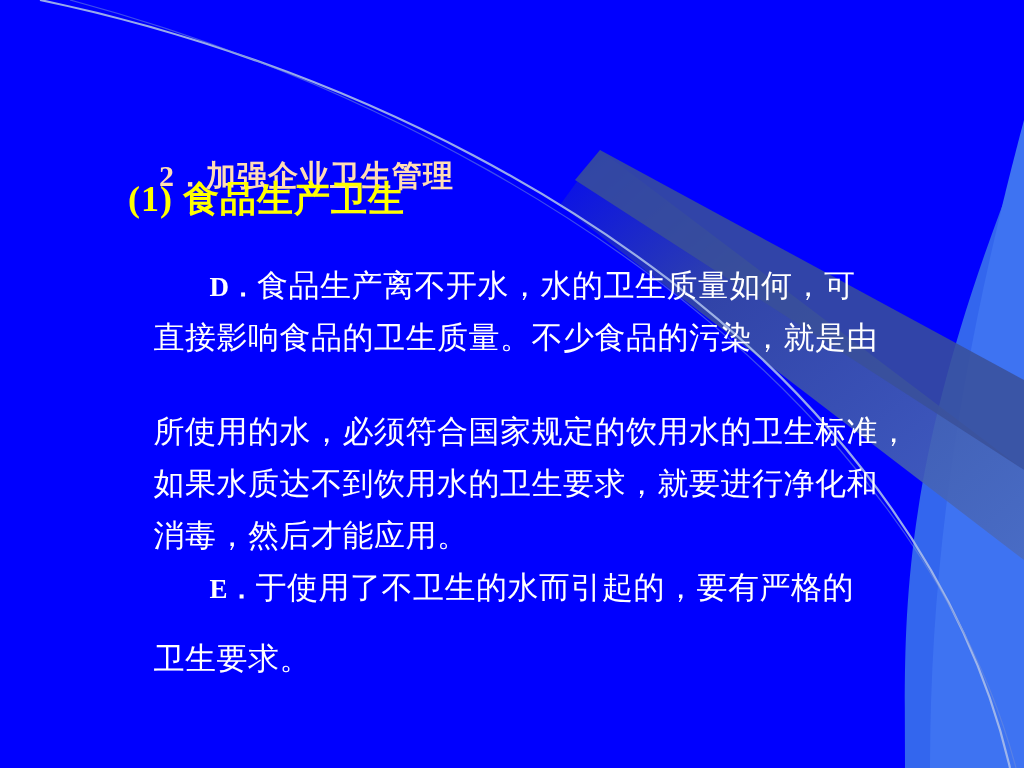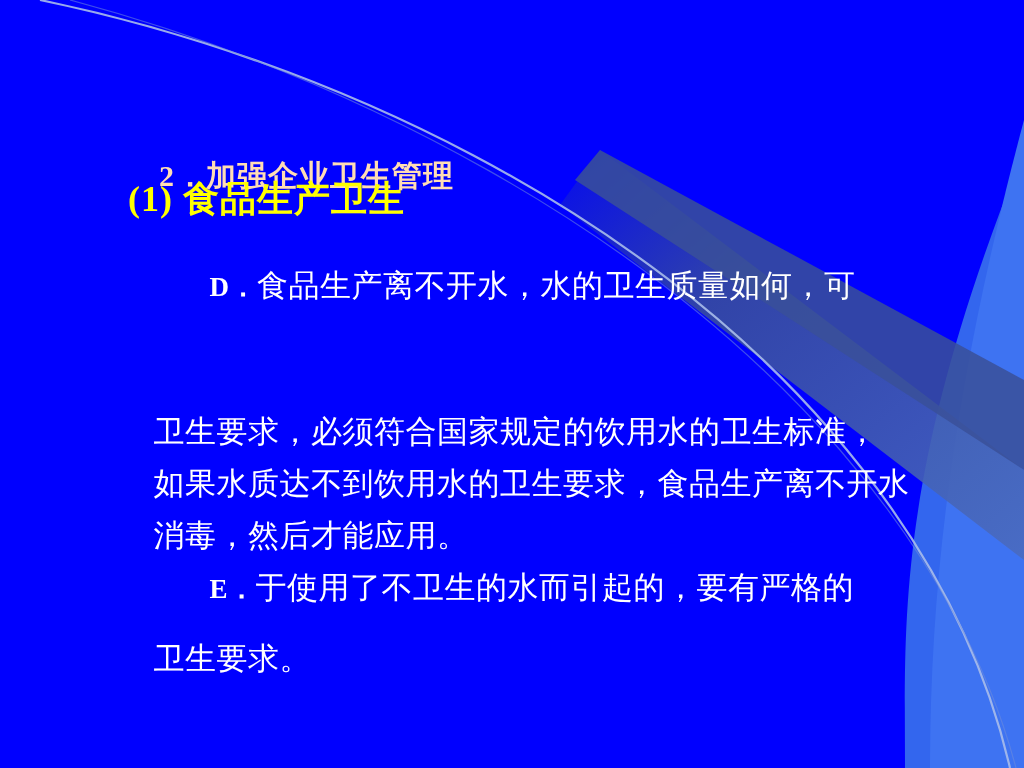--- a/index.html
+++ b/index.html
@@ -118,28 +118,31 @@
     <div class="line title-line">
       <span class="num">2．</span><span>加强企业卫生管理</span>
     </div>
 
     <div class="line subtitle-line">(1) 食品生产卫生</div>
 
     <div class="line body-line l0" style="padding-left: 56px;">
       <span class="lead">D．</span><span>食品生产离不开水，水的卫生质量如何，可</span>
     </div>
 
+    <div class="line body-line l1">
+      <span>直接影响食品的卫生质量。不少食品的污染，就是由</span>
+    </div>
 
 
     <div class="line body-line l3">
-      <span>卫生要求，必须符合国家规定的饮用水的卫生标准，</span>
+      <span>所使用的水，必须符合国家规定的饮用水的卫生标准，</span>
     </div>
 
     <div class="line body-line l4">
-      <span>如果水质达不到饮用水的卫生要求，食品生产离不开水</span>
+      <span>如果水质达不到饮用水的卫生要求，就要进行净化和</span>
     </div>
 
     <div class="line body-line l5">
       <span>消毒，然后才能应用。</span>
     </div>
 
     <div class="line body-line l6" style="padding-left: 56px;">
       <span class="lead">E．</span><span>于使用了不卫生的水而引起的，要有严格的</span>
     </div>
 

